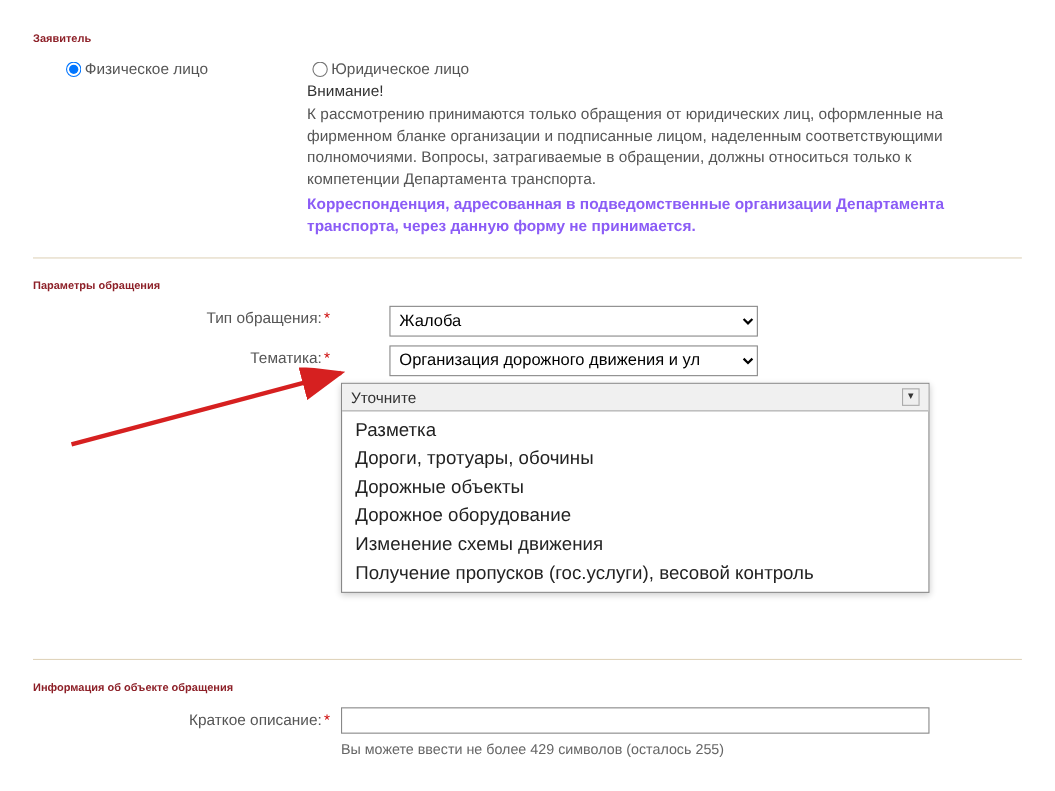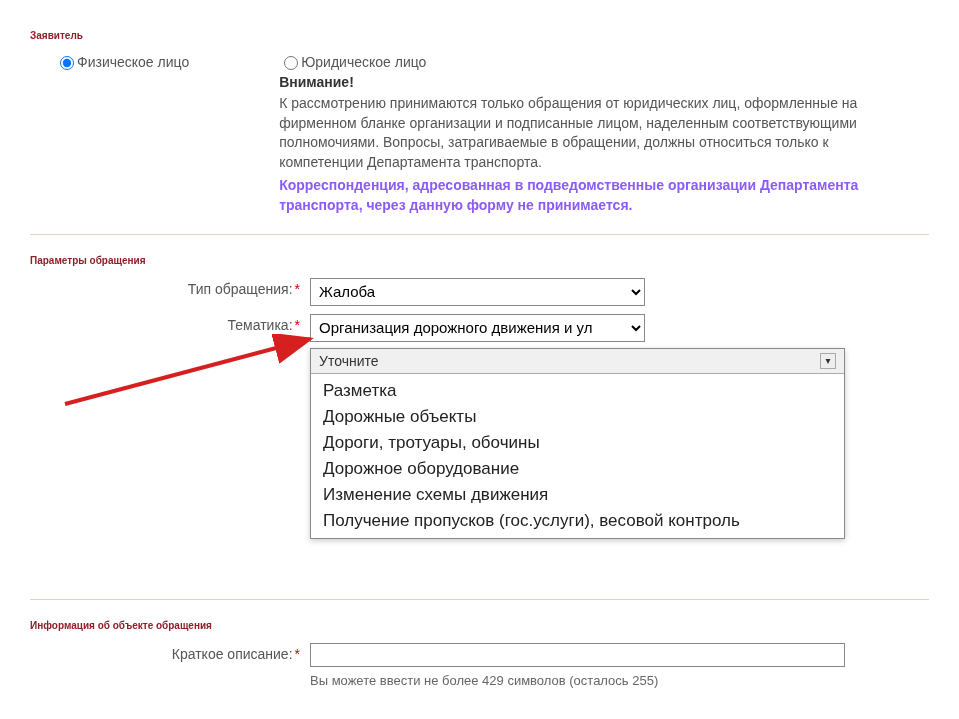--- a/index.html
+++ b/index.html
@@ -55,35 +55,36 @@
     }
     .radio-option input[type=radio] {
       width: 14px;
       height: 14px;
     }
     .legal-block {
       flex: 1;
       margin-left: 60px;
     }
     .legal-block .radio-option { margin-bottom: 4px; }
-    .attention { font-weight: bold; color: #333; margin: 4px 0; }
+    .attention { font-weight: normal; color: #333; margin: 4px 0; }
     .legal-text { color: #555; line-height: 1.4; max-width: 580px; }
     .legal-bold { font-weight: bold; color: #8b5cf6; line-height: 1.4; max-width: 580px; margin-top: 4px;}
     hr.divider {
       border: none;
       border-top: 1px solid #e0d4bc;
       margin: 18px 0;
     }
     select.form-select {
       width: 335px;
       height: 28px;
       font-size: 15px;
       border: 1px solid #888;
       background: #fff;
       padding: 2px 4px;
+      margin-left: 44px;
     }
     select.form-select.select-topic {
       width: 335px;
     }
     .dropdown-wrap {
       position: relative;
     }
     .dropdown-open {
       width: 535px;
       background: #fff;
@@ -181,22 +182,22 @@
         <option>Организация дорожного движения и ул</option>
       </select>
 
       <div class="dropdown-open">
         <div class="dropdown-header">
           <span>Уточните</span>
           <span class="chev">▾</span>
         </div>
         <div class="dropdown-options">
           <div class="dropdown-option">Разметка</div>
+          <div class="dropdown-option">Дороги, тротуары, обочины</div>
           <div class="dropdown-option">Дорожные объекты</div>
-          <div class="dropdown-option">Дороги, тротуары, обочины</div>
           <div class="dropdown-option">Дорожное оборудование</div>
           <div class="dropdown-option">Изменение схемы движения</div>
           <div class="dropdown-option">Получение пропусков (гос.услуги), весовой контроль</div>
         </div>
       </div>
     </div>
     <svg class="arrow-svg" width="260" height="80" style="left:30px; top:20px;">
       <defs>
         <marker id="arrowhead" markerWidth="10" markerHeight="8" refX="9" refY="4" orient="auto">
           <polygon points="0 0, 10 4, 0 8" fill="#d62020"></polygon>

